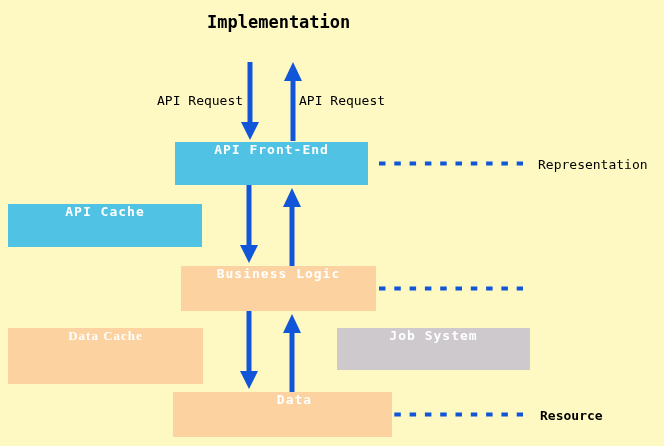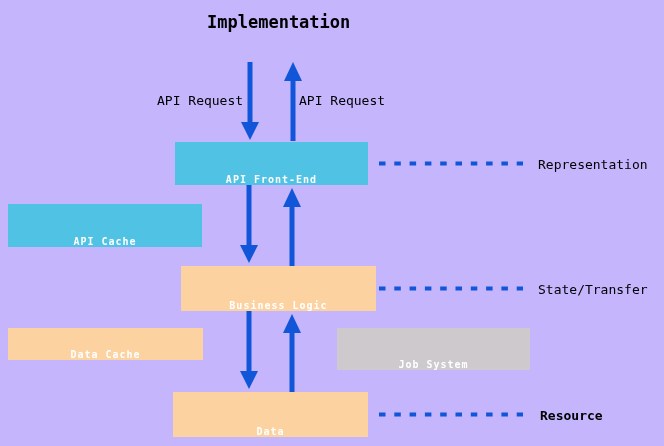--- a/index.html
+++ b/index.html
@@ -5,21 +5,21 @@
   html, body {
     margin: 0;
     padding: 0;
     background: #ffffff;
     font-family: "DejaVu Sans Mono", "Liberation Mono", monospace;
   }
   .canvas {
     position: relative;
     width: 664px;
     height: 446px;
-    background: #c4b5fd;
+    background: #fef9c3;
     overflow: hidden;
   }
   .overlay {
     position: absolute;
     left: 0;
     top: 0;
     width: 664px;
     height: 446px;
     pointer-events: none;
   }
@@ -37,34 +37,34 @@
     font-size: 13px;
     color: #000000;
     white-space: nowrap;
     transform: translateY(-50%);
   }
   .edge-label.api-request  { left: 157px; top: 100px; }
   .edge-label.api-response { left: 299px; top: 100px; }
   .box {
     position: absolute;
     display: flex;
-    align-items: flex-end;
+    align-items: flex-start;
     justify-content: center;
     color: #ffffff;
-    font-size: 10px;
+    font-size: 13px;
     font-weight: bold;
     letter-spacing: 1px;
     white-space: nowrap;
   }
   .box.api-front-end  { left: 175px; top: 142px; width: 193px; height: 43px; }
   .box.api-cache      { left: 8px;   top: 204px; width: 194px; height: 43px; }
   .box.business-logic { left: 173px; top: 266px; width: 195px; height: 45px; }
-  .box.data-cache     { left: 8px;   top: 328px; width: 195px; height: 32px; }
+  .box.data-cache     { left: 8px;   top: 328px; width: 195px; height: 56px; font-family: Liberation Serif, serif; }
   .box.job-system     { left: 337px; top: 328px; width: 193px; height: 42px; }
-  .box.data           { left: 173px; top: 392px; width: 195px; height: 45px; }
+  .box.data           { left: 173px; top: 392px; width: 195px; height: 45px; padding-left: 24px; }
   .layer-label {
     position: absolute;
     font-size: 13px;
     color: #000000;
     white-space: nowrap;
     transform: translateY(-50%);
   }
   .layer-label.representation { left: 538px; top: 164px; }
   .layer-label.state-transfer { left: 538px; top: 289px; }
   .layer-label.resource       { left: 540px; top: 415px; font-weight: bold; }
@@ -127,16 +127,15 @@
     <span>Data Cache</span>
   </div>
   <div class="box job-system" style="background-color: rgb(205, 201, 205);">
     <span>Job System</span>
   </div>
   <div class="box data" style="background-color: rgb(251, 210, 160);">
     <span>Data</span>
   </div>
 
   <div class="layer-label representation">Representation</div>
-  <div class="layer-label state-transfer">State/Transfer</div>
   <div class="layer-label resource">Resource</div>
 
 </div>
 
 </body></html>

